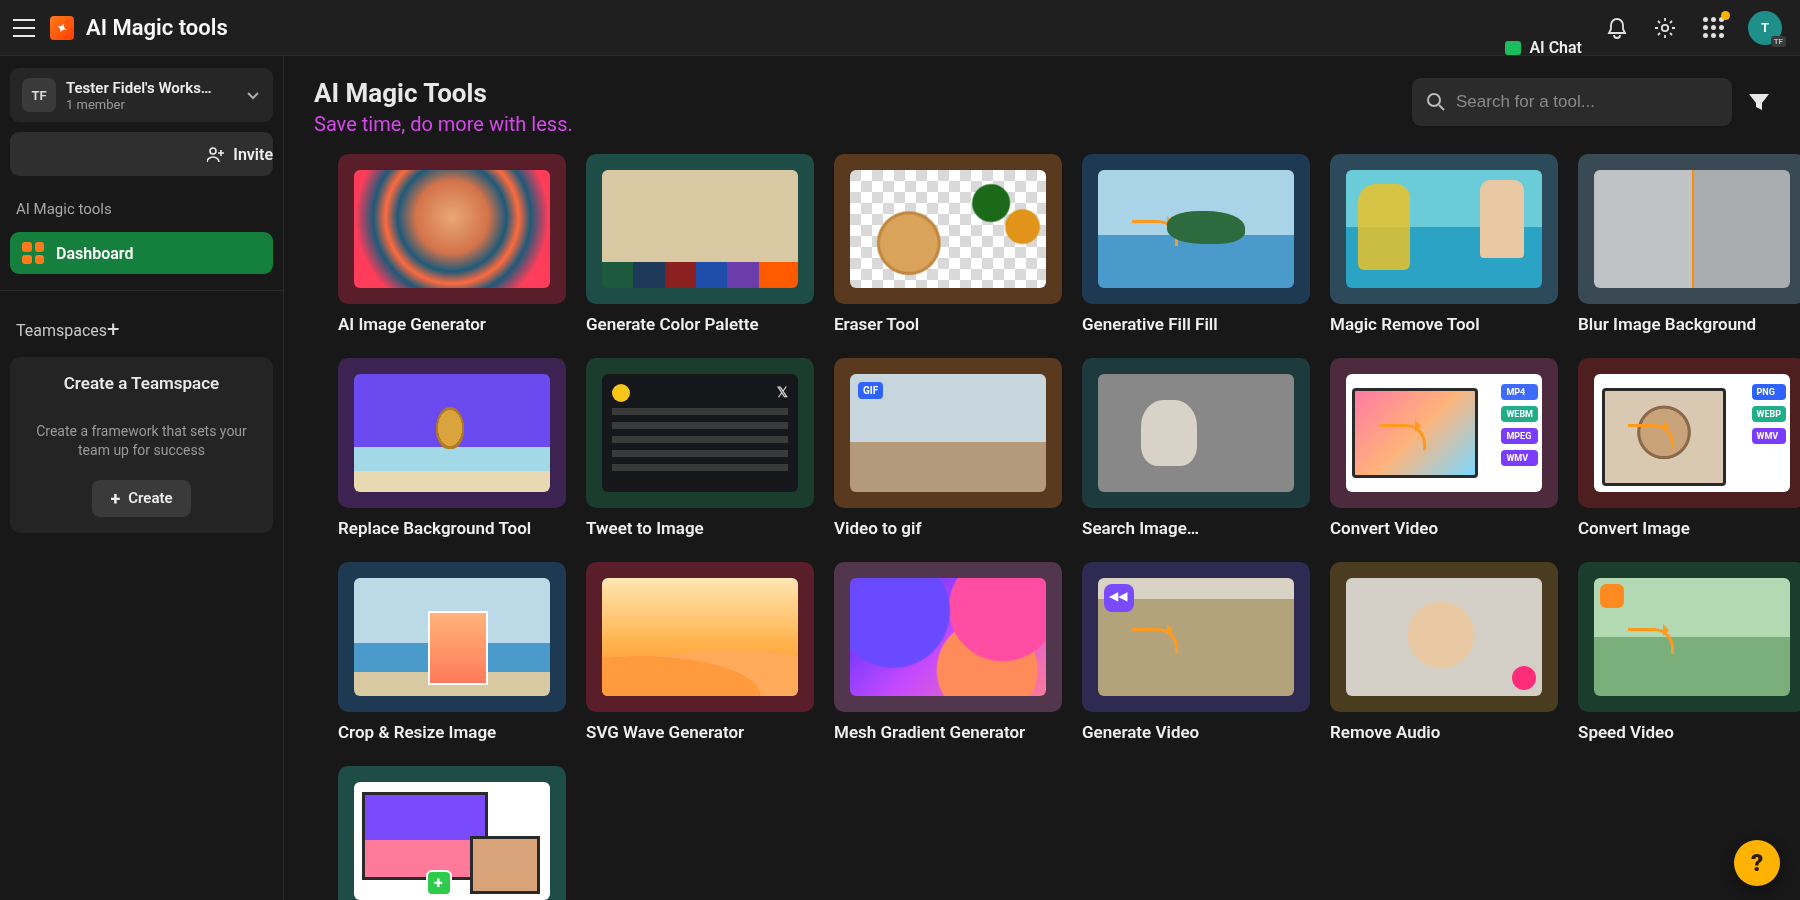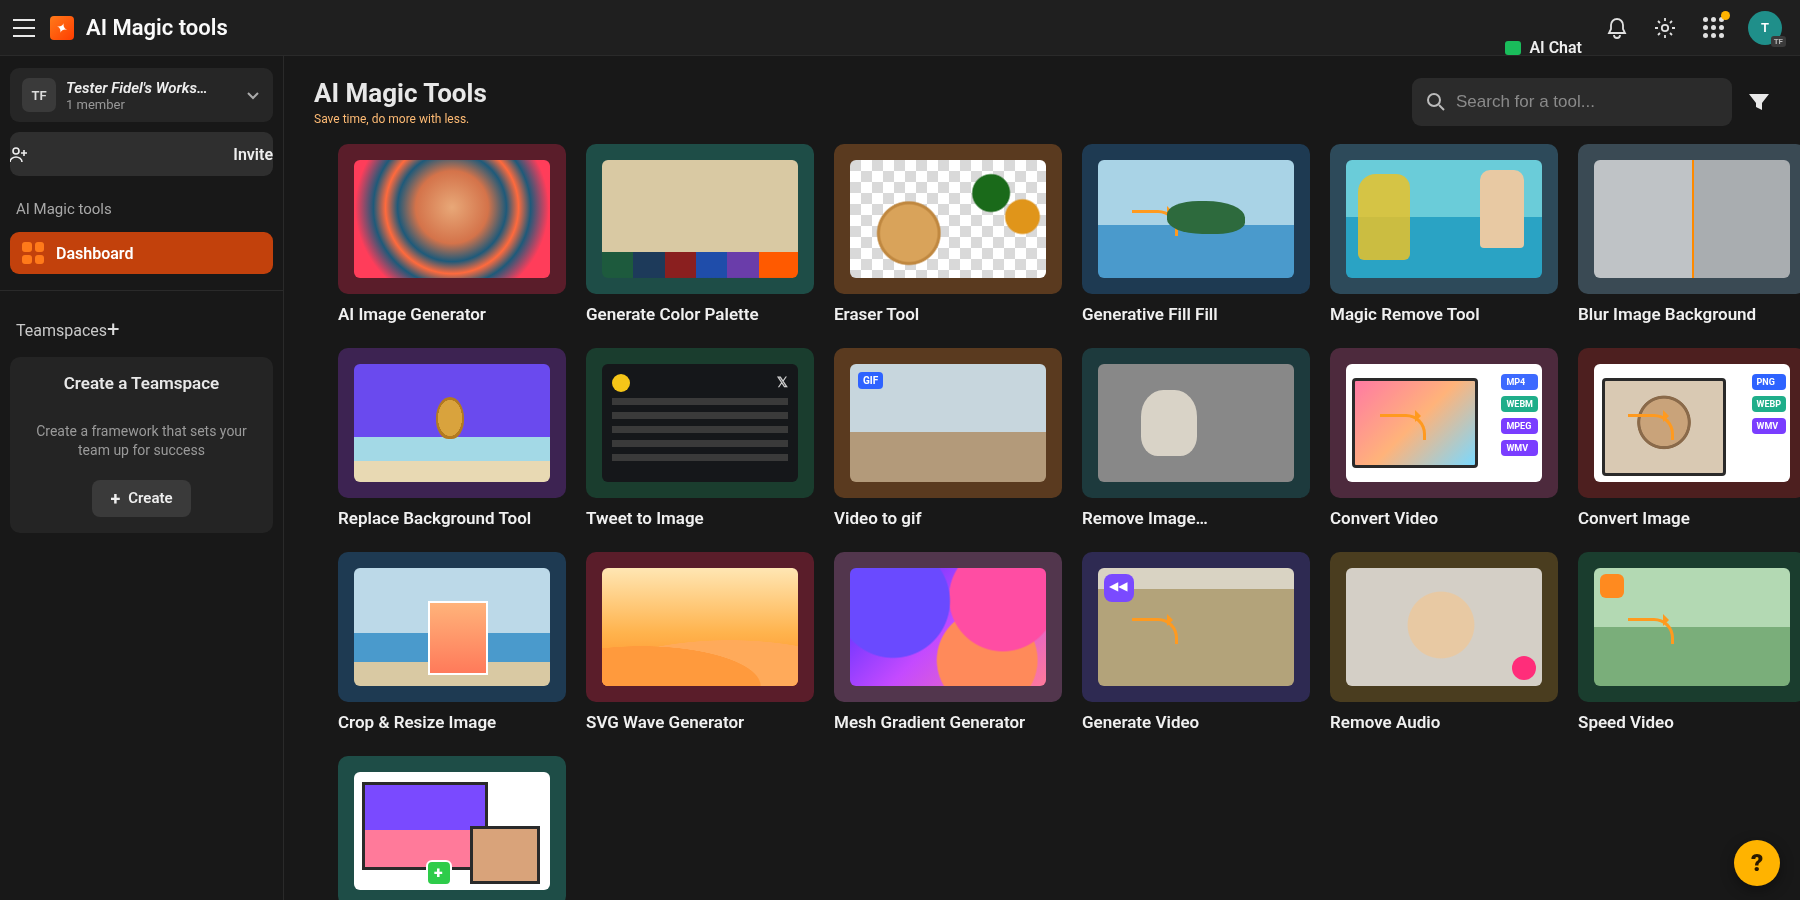--- a/index.html
+++ b/index.html
@@ -55,38 +55,38 @@
   }
   .workspace-card{
     background:#262626;
     border-radius:9px;
     padding:10px 12px;
     display:flex; align-items:center; gap:10px;
     cursor:pointer;
   }
   .ws-avatar{ width:34px; height:34px; border-radius:7px; background:#3a3a3a; display:flex;align-items:center;justify-content:center; font-size:13px;font-weight:600;color:#ddd;}
   .ws-info{flex:1; min-width:0;}
-  .ws-name{font-weight:600; font-size:15px; color:#eee; white-space:nowrap; overflow:hidden; text-overflow:ellipsis;font-style:italic;}
+  .ws-name{font-weight:600; font-size:15px; color:#eee; white-space:nowrap; overflow:hidden; text-overflow:ellipsis;}
   .ws-members{font-size:13px; color:#999;}
   .ws-caret{color:#aaa;}
   .invite-btn{
     background:#2f2f2f;
     border-radius:9px;
     height:44px;
-    display:flex;align-items:center;justify-content:space-between;gap:8px;
+    display:flex;align-items:center;justify-content:flex-end;gap:8px;
     color:#eee; font-weight:600; font-size:16px;
     cursor:pointer;
   }
   .section-label{ color:#a8a8a8; font-size:15px; padding:14px 6px 4px;}
   .nav-item{
     display:flex; align-items:center; gap:12px;
     padding:10px 12px; border-radius:9px;
     cursor:pointer; font-size:16px; font-weight:600;
   }
-  .nav-item.active{ background:#c2410c; color:#fff;}
+  .nav-item.active{ background:#15803d; color:#fff;}
   .dash-icon{width:22px;height:22px; display:grid; grid-template-columns:1fr 1fr; grid-template-rows:1fr 1fr; gap:3px;}
   .dash-icon span{background:#ff7a1a; border-radius:3px;}
   .divider{height:1px; background:#2a2a2a; margin:6px -10px;}
   .teamspaces-head{display:flex;align-items:center;justify-content:flex-start; padding:12px 6px 6px; color:#c8c8c8; font-size:16px;}
   .plus-btn{color:#ddd; font-size:22px; cursor:pointer; line-height:1;}
   .teamspace-card{
     background:#242424;
     border-radius:10px;
     padding:16px 14px;
     text-align:center;
@@ -106,21 +106,21 @@
   
   .main{
     flex:1;
     overflow-y:auto;
     padding: 22px 30px 40px 30px;
     position:relative;
   }
   .main-head{display:flex; align-items:flex-start; justify-content:space-between; margin-bottom:18px; gap:20px;}
   .main-titles{}
   .page-title{font-size:26px; font-weight:700; margin-bottom:4px;}
-  .page-sub{color:#fdba74; font-size:12px;}
+  .page-sub{color:#d946ef; font-size:20px;}
   .search-row{display:flex; align-items:center; gap:16px;}
   .search-box{
     background:#2b2b2b;
     border-radius:9px;
     height:48px;
     width:320px;
     display:flex; align-items:center;
     padding:0 14px; gap:10px;
   }
   .search-box input{
@@ -410,21 +410,21 @@
         <div class="card">
           <div class="thumb f-brown">
             <div class="thumb-inner th-kids"></div>
           </div>
           <div class="card-title">Video to gif</div>
         </div>
         <div class="card">
           <div class="thumb f-darkteal">
             <div class="thumb-inner th-dog"></div>
           </div>
-          <div class="card-title">Remove Image…</div>
+          <div class="card-title">Search Image…</div>
         </div>
         <div class="card">
           <div class="thumb f-plum">
             <div class="thumb-inner th-convvid">
               <div class="arrow"></div>
               <div class="badges">
                 <span class="b-mp4">MP4</span>
                 <span class="b-webm">WEBM</span>
                 <span class="b-mpeg">MPEG</span>
                 <span class="b-wmv">WMV</span>

